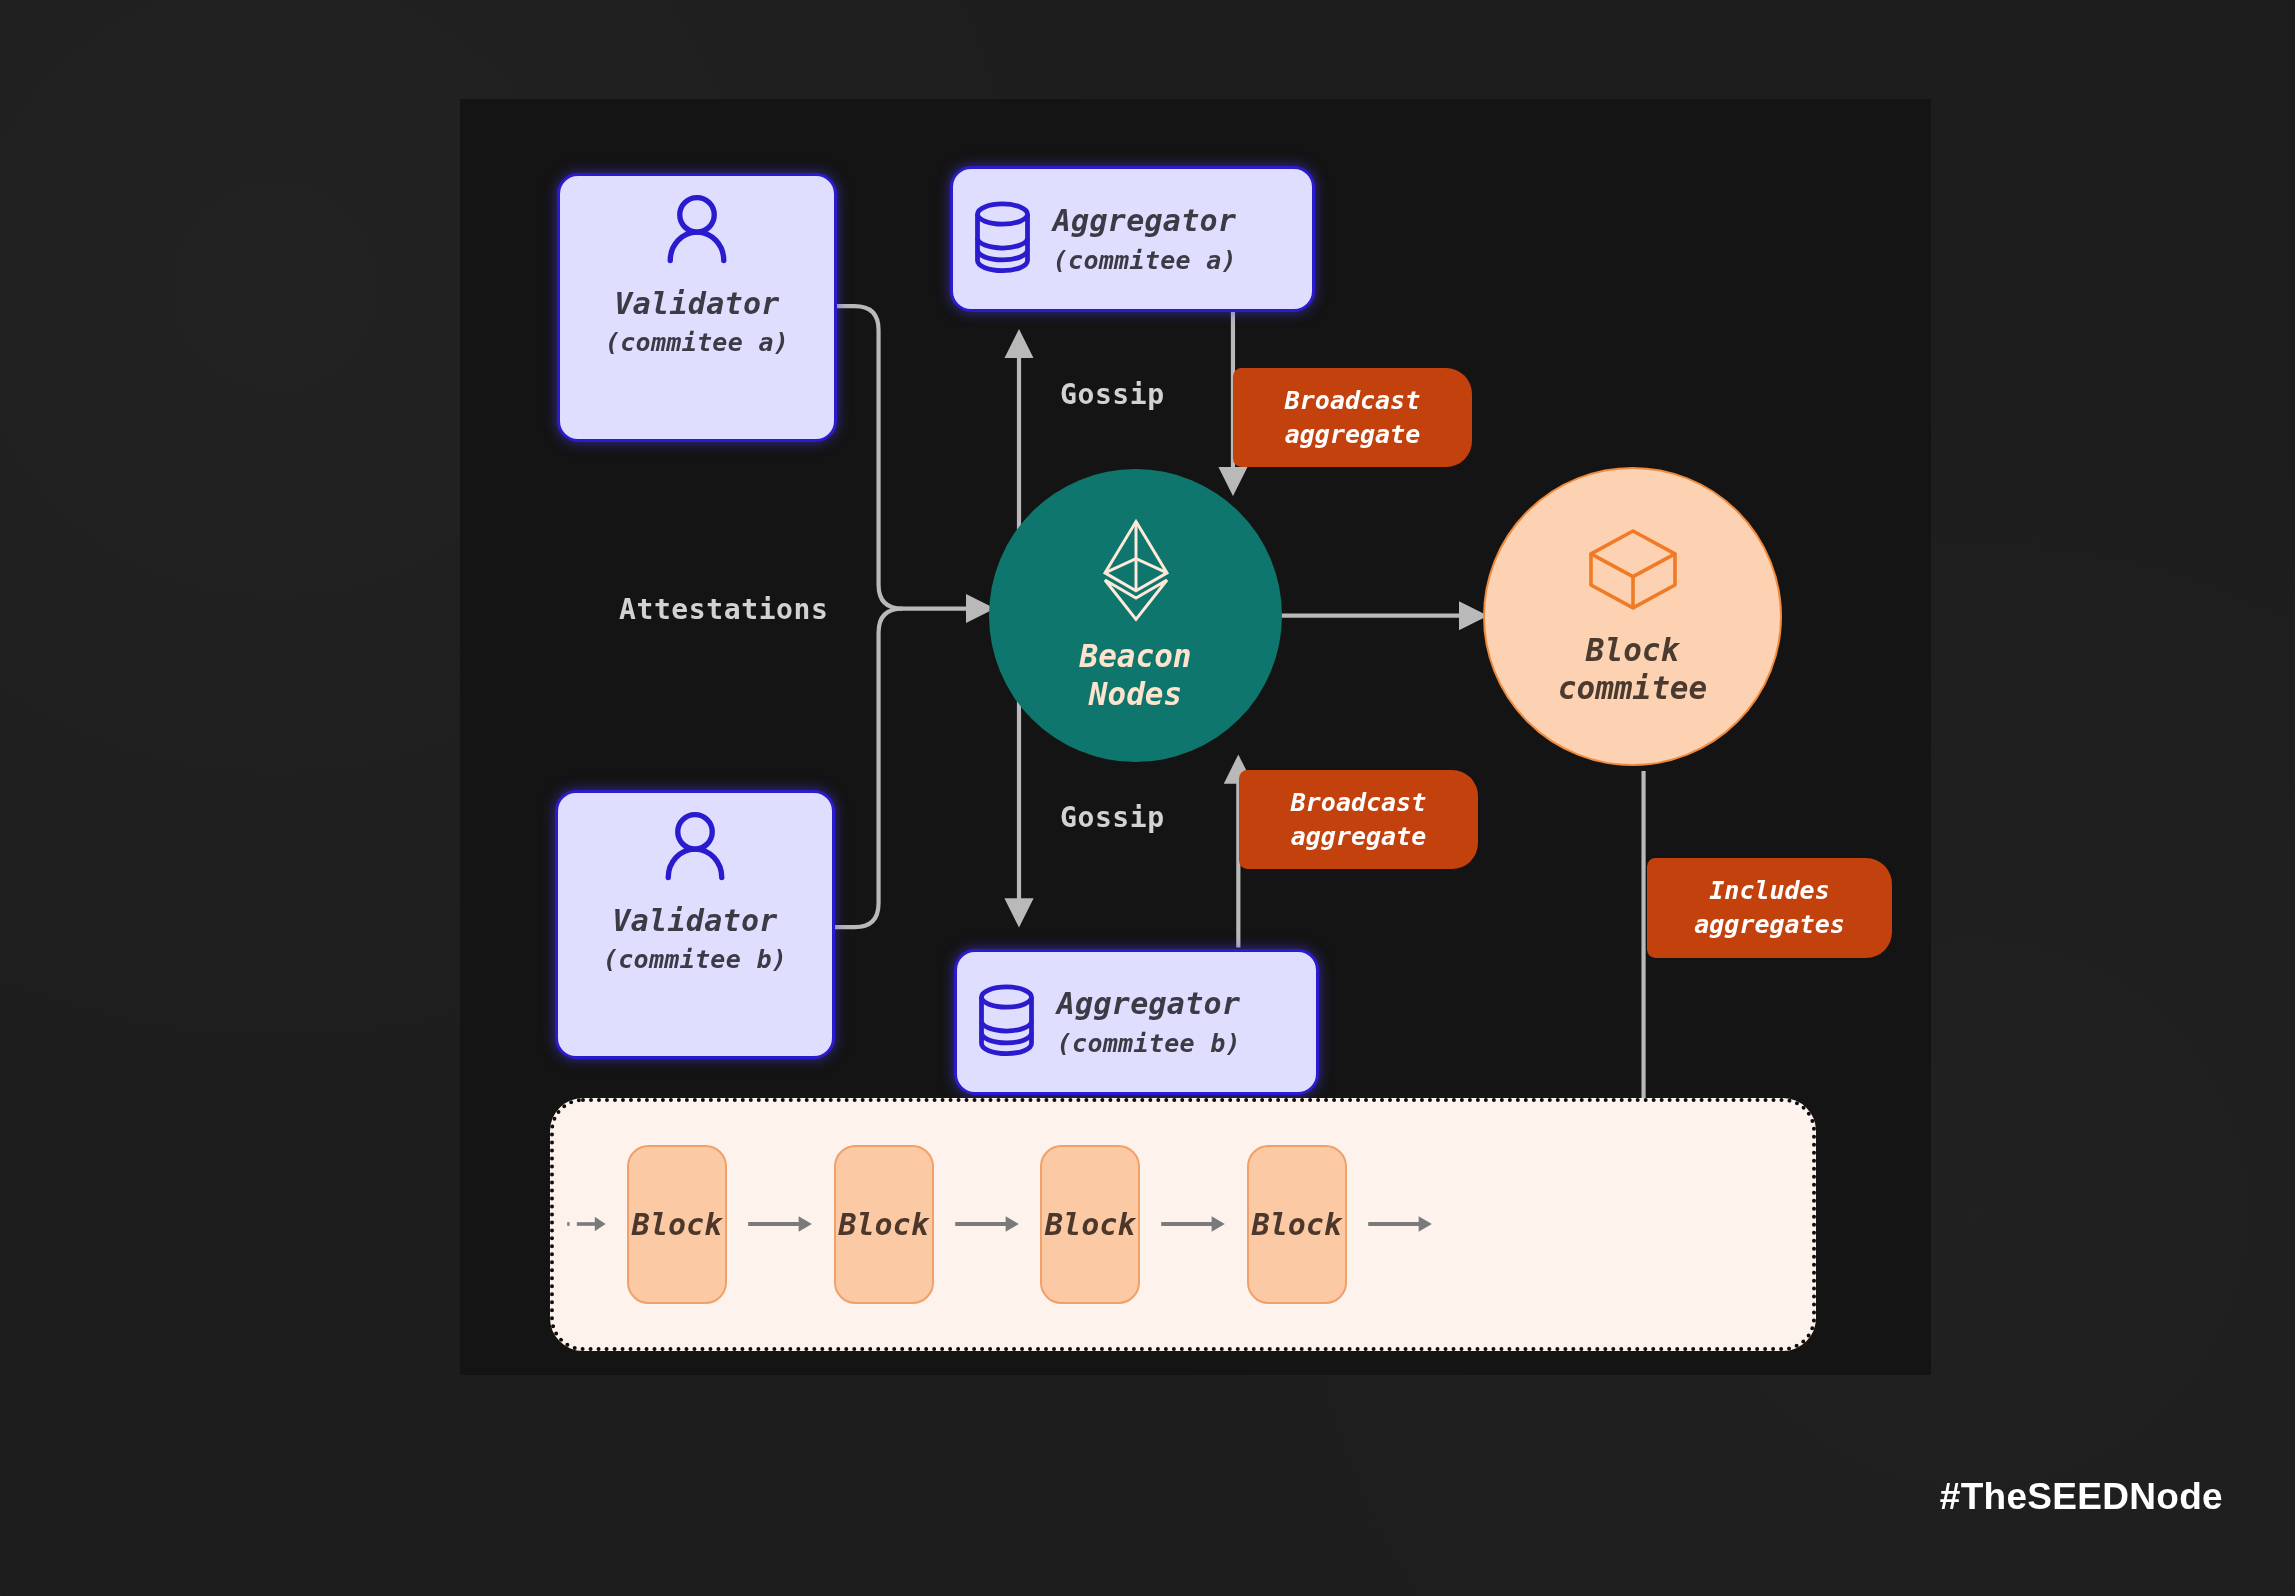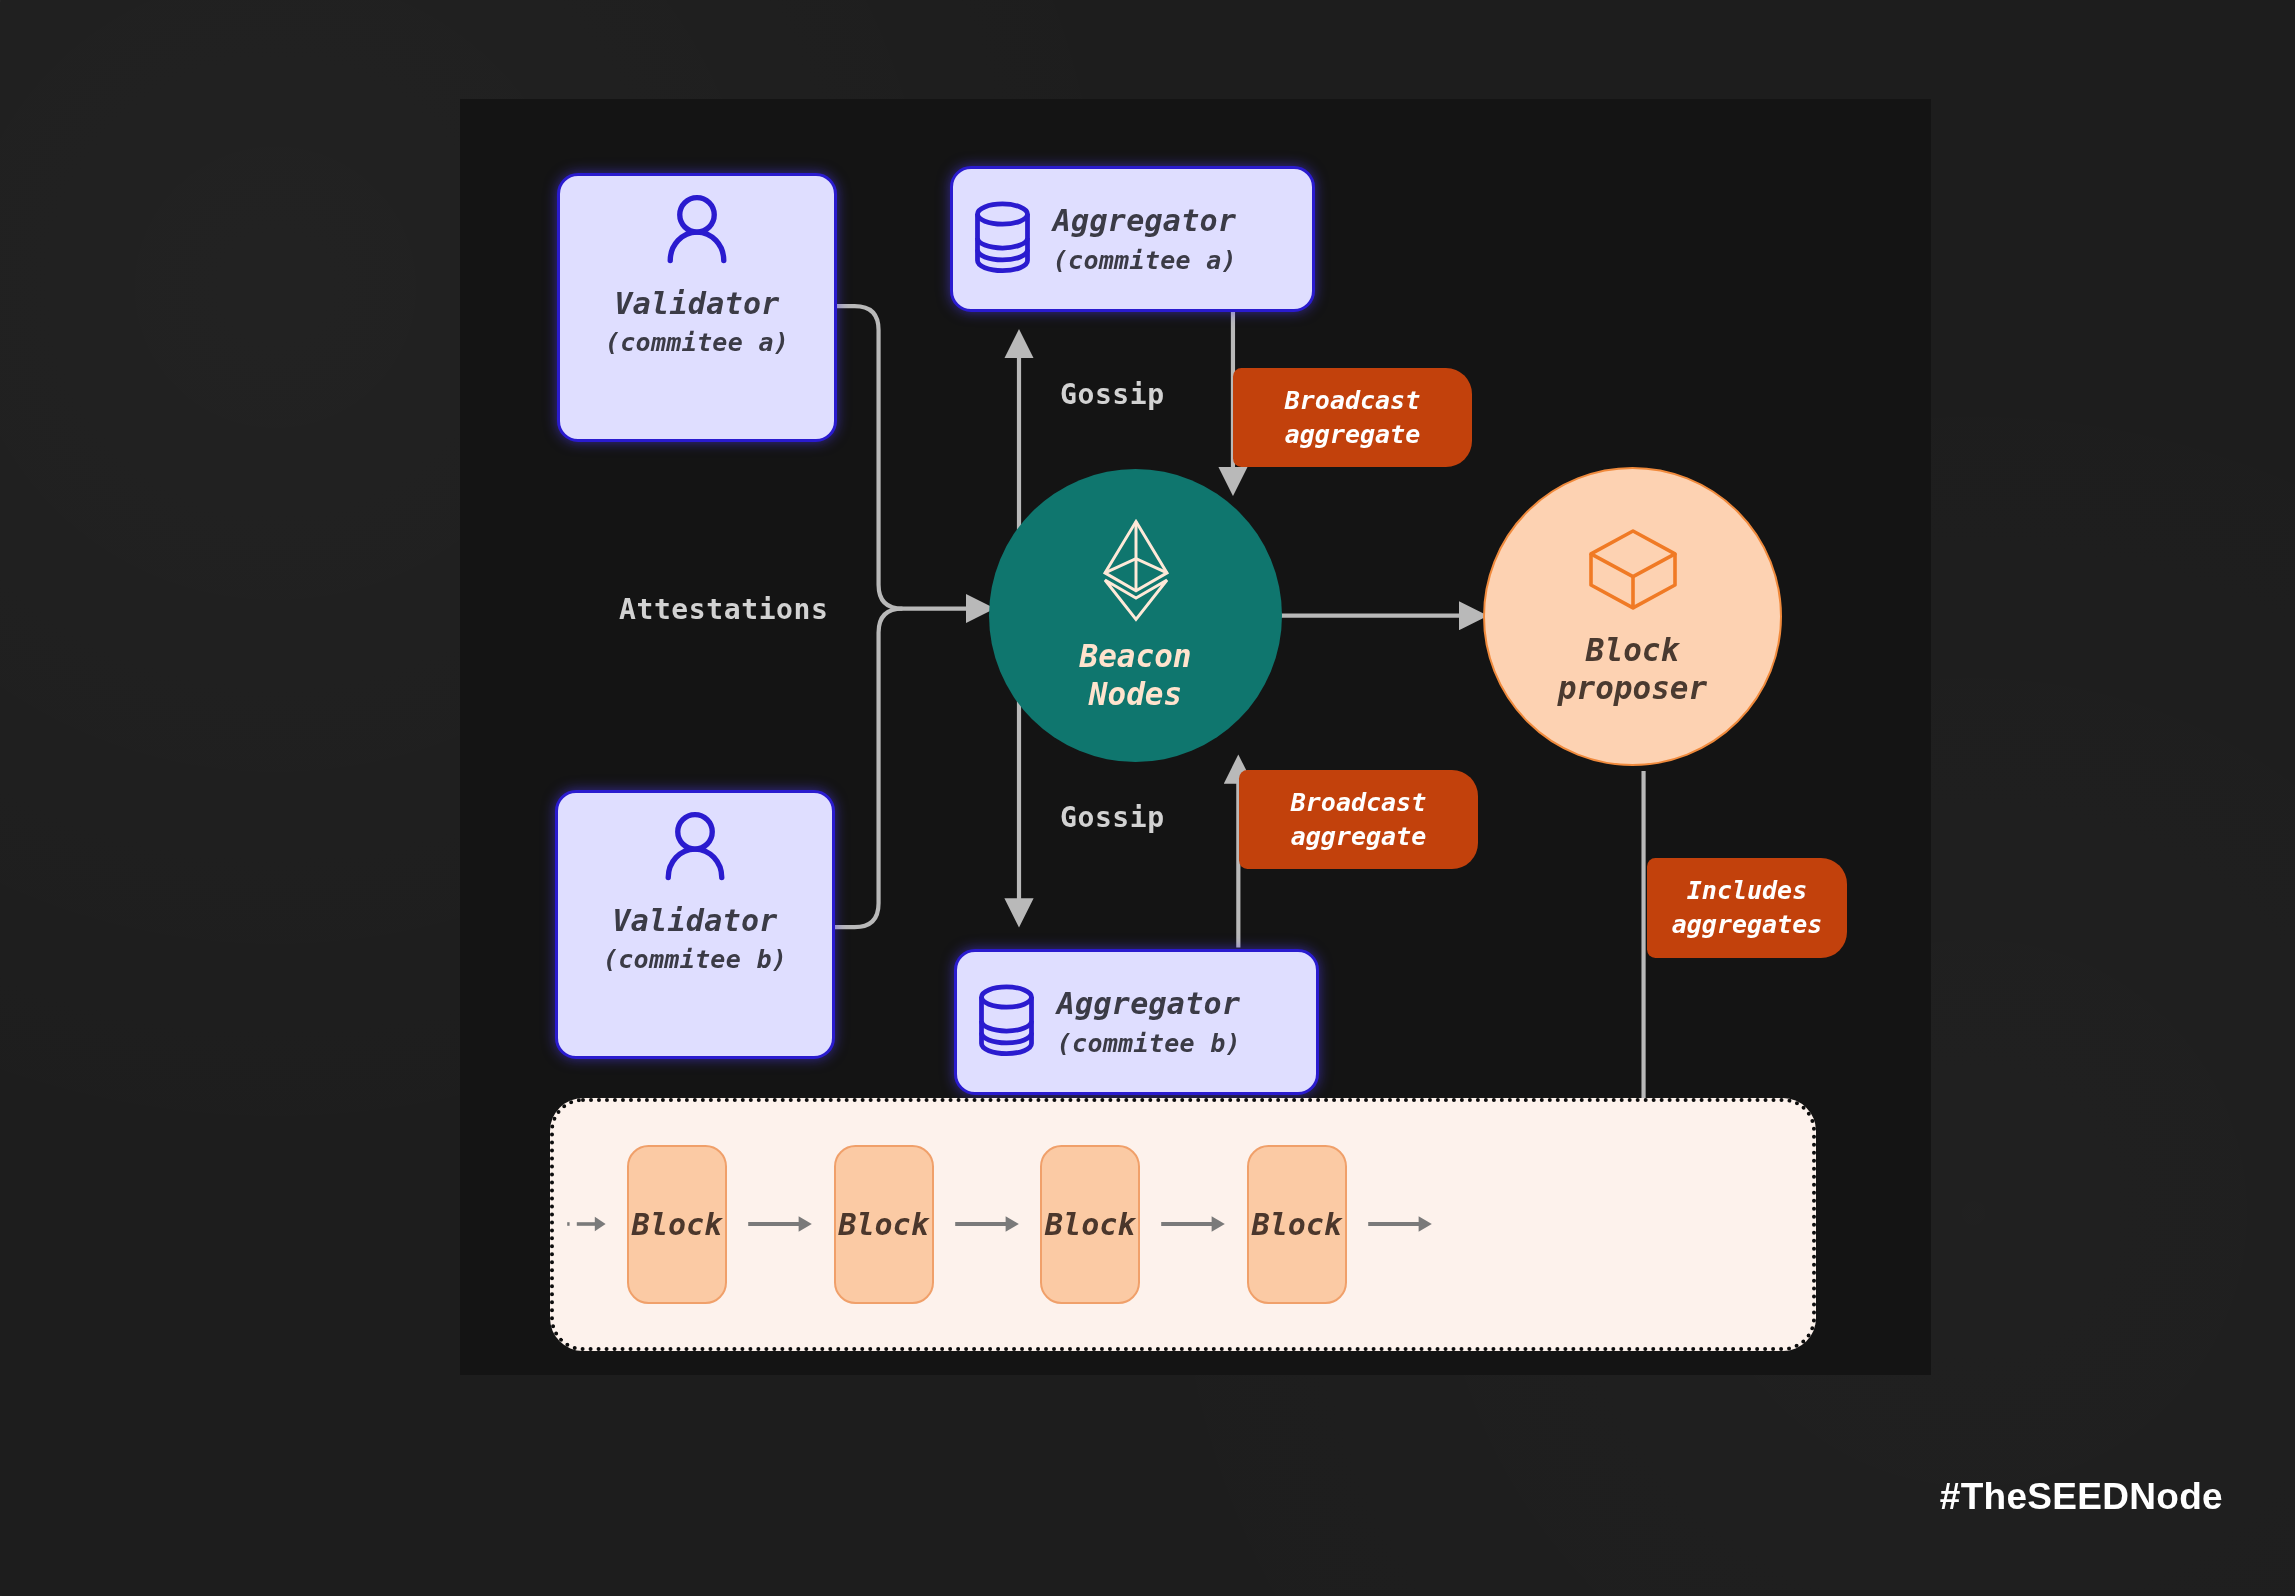--- a/index.html
+++ b/index.html
@@ -194,39 +194,39 @@
 <div class="node circle proposer" style="left:1483px;top:467px;">
   <span class="icon">
     <svg width="96" height="90" viewBox="0 0 160 150">
       <path d="M80,10 L150,48 L80,86 L10,48 Z" fill="none" stroke="#f07a25" stroke-width="6" stroke-linejoin="round"></path>
       <path d="M10,48 V100 L80,138 V86" fill="none" stroke="#f07a25" stroke-width="6" stroke-linejoin="round"></path>
       <path d="M150,48 V100 L80,138" fill="none" stroke="#f07a25" stroke-width="6" stroke-linejoin="round"></path>
     </svg>
   </span>
   <div class="lbl">
     <div>Block</div>
-    <div>proposer</div>
+    <div>commitee</div>
   </div>
 </div>
 
 <div class="plainlabel" style="left:619px;top:593px;">Attestations</div>
 <div class="plainlabel" style="left:1060px;top:378px;">Gossip</div>
 <div class="plainlabel" style="left:1060px;top:801px;">Gossip</div>
 
 <div class="pill" style="left:1233px;top:368px;width:239px;height:99px;">
   <div>Broadcast</div>
   <div>aggregate</div>
 </div>
 
 <div class="pill" style="left:1239px;top:770px;width:239px;height:99px;">
   <div>Broadcast</div>
   <div>aggregate</div>
 </div>
 
-<div class="pill" style="left:1647px;top:858px;width:200px;height:100px;">
+<div class="pill" style="left:1647px;top:858px;width:245px;height:100px;">
   <div>Includes</div>
   <div>aggregates</div>
 </div>
 
 <div id="chain">
 
   <span class="chain-arrow" style="margin-left:12px;">
     <svg width="42" height="24" viewBox="0 0 70 40">
       <path d="M2,20 H6" stroke="#7a7a7a" stroke-width="6"></path>
       <path d="M18,20 H50" stroke="#7a7a7a" stroke-width="6"></path>

